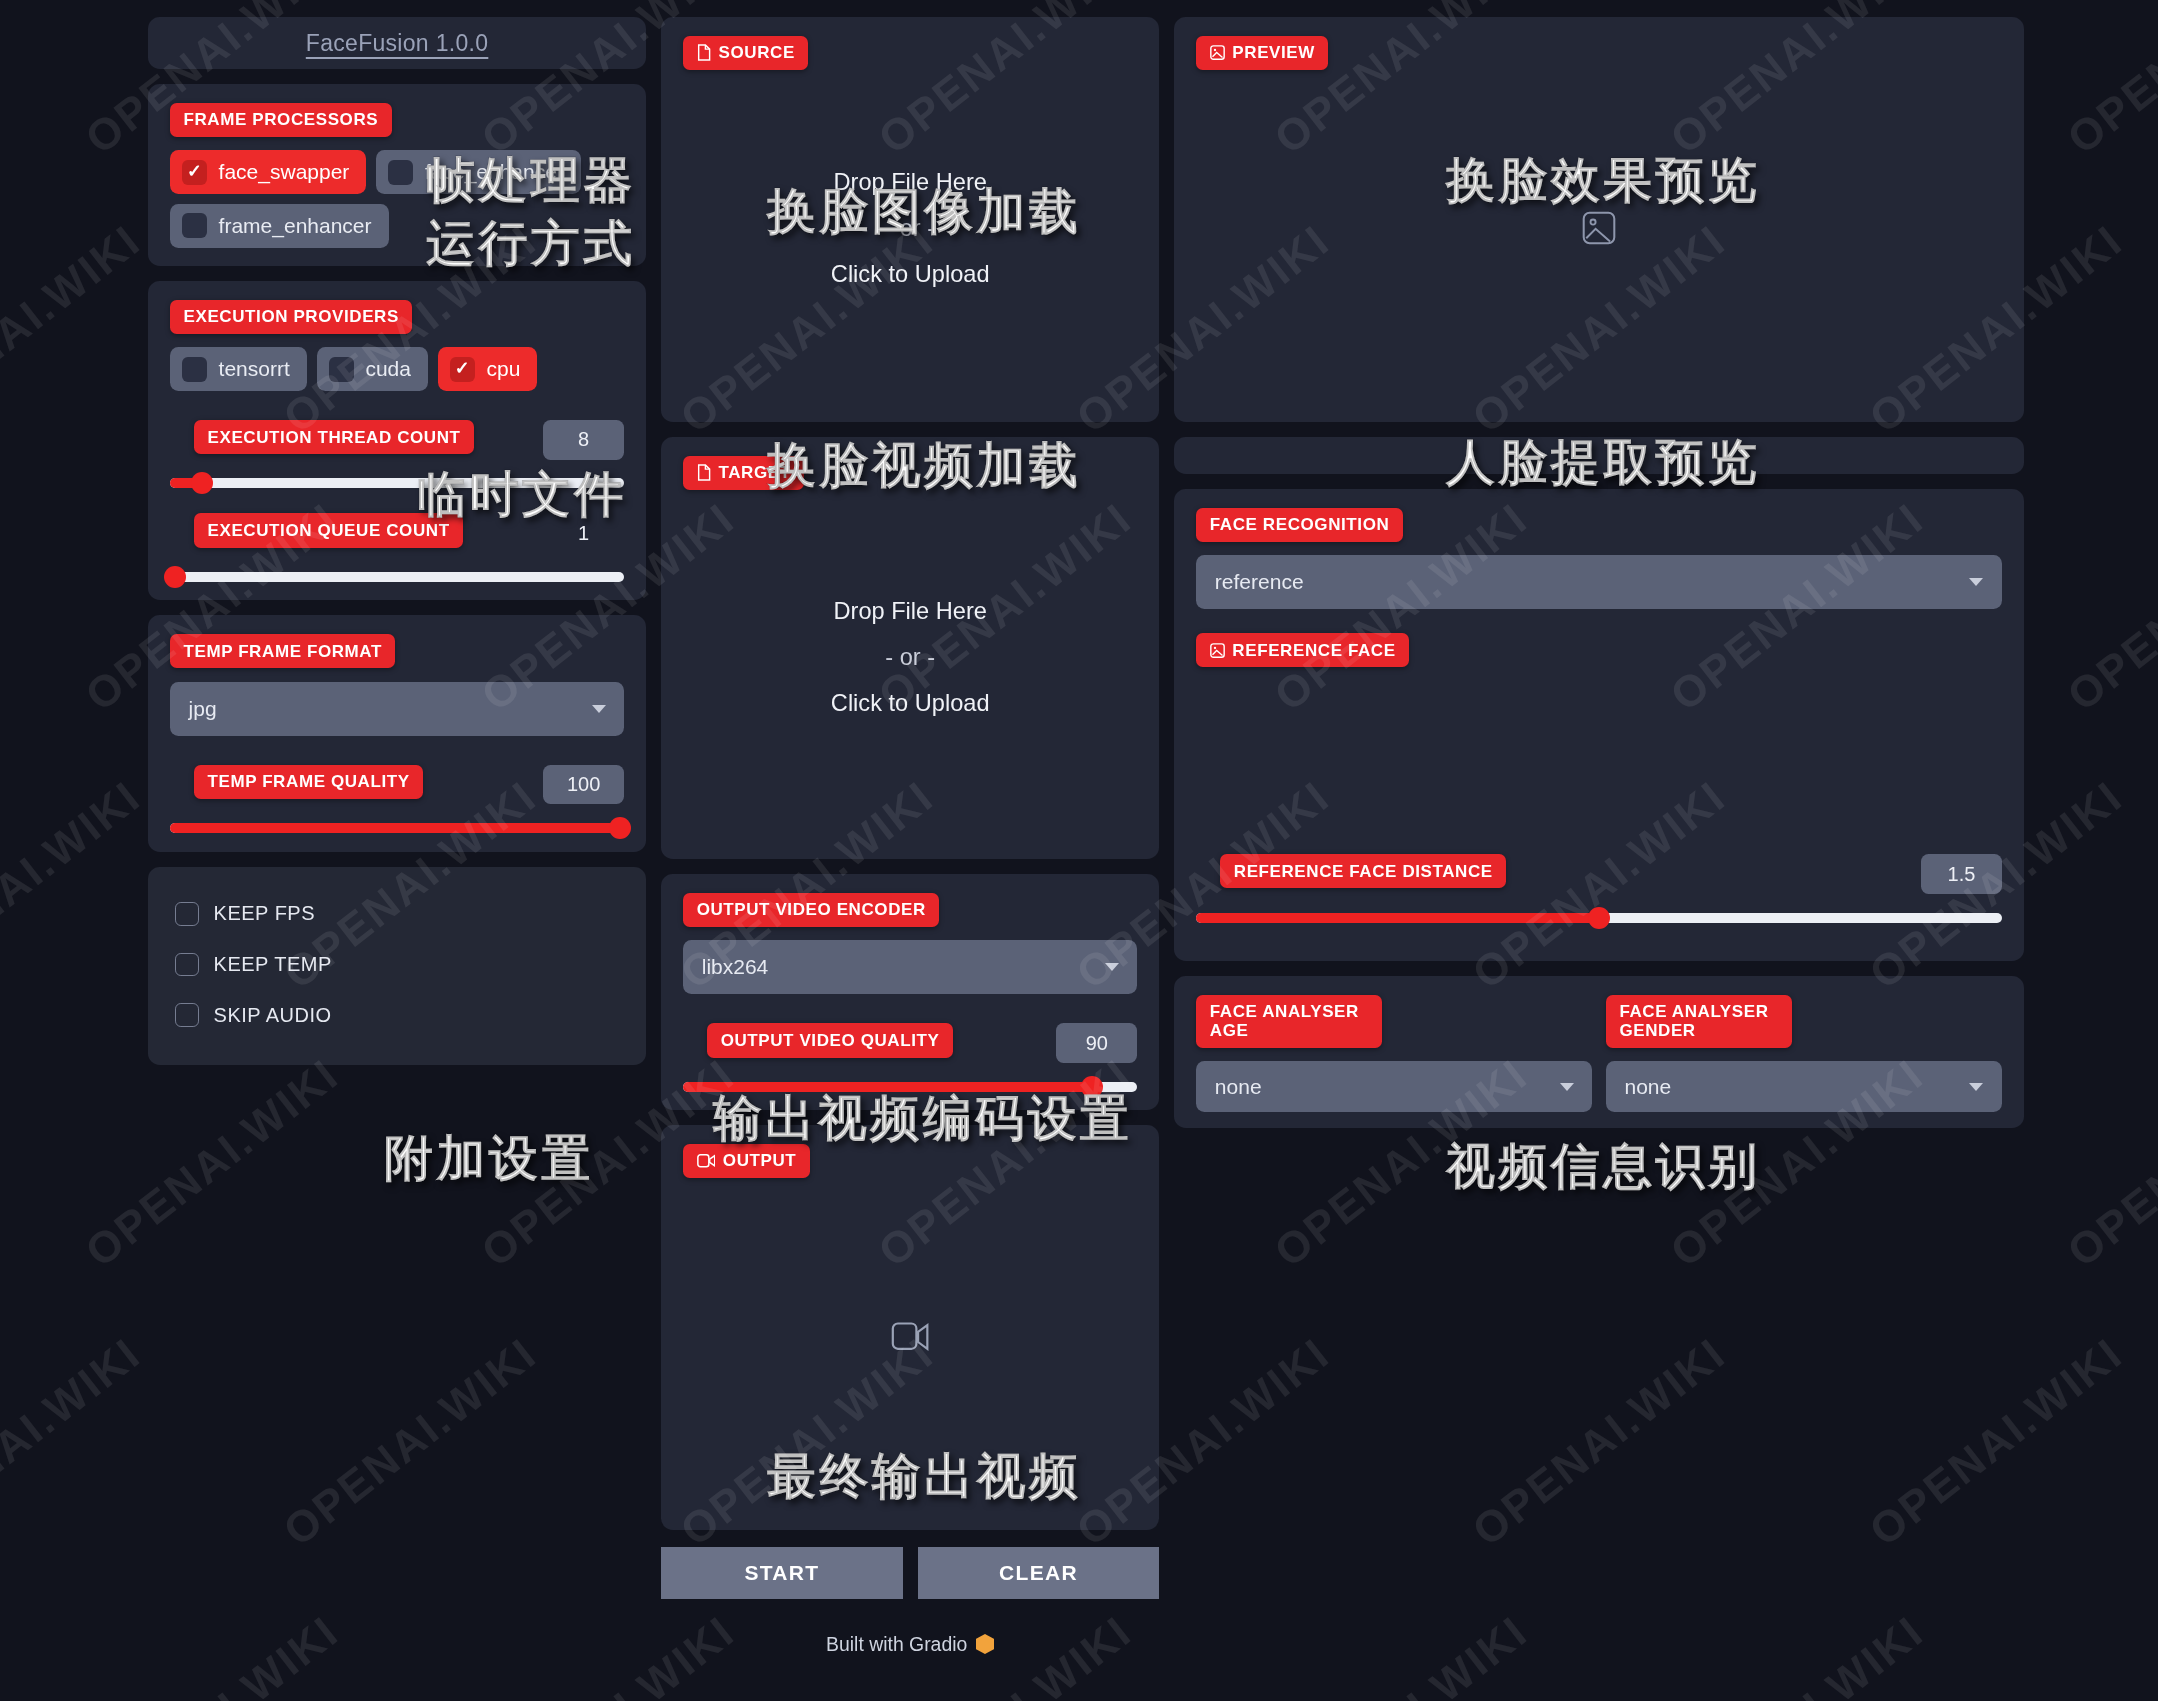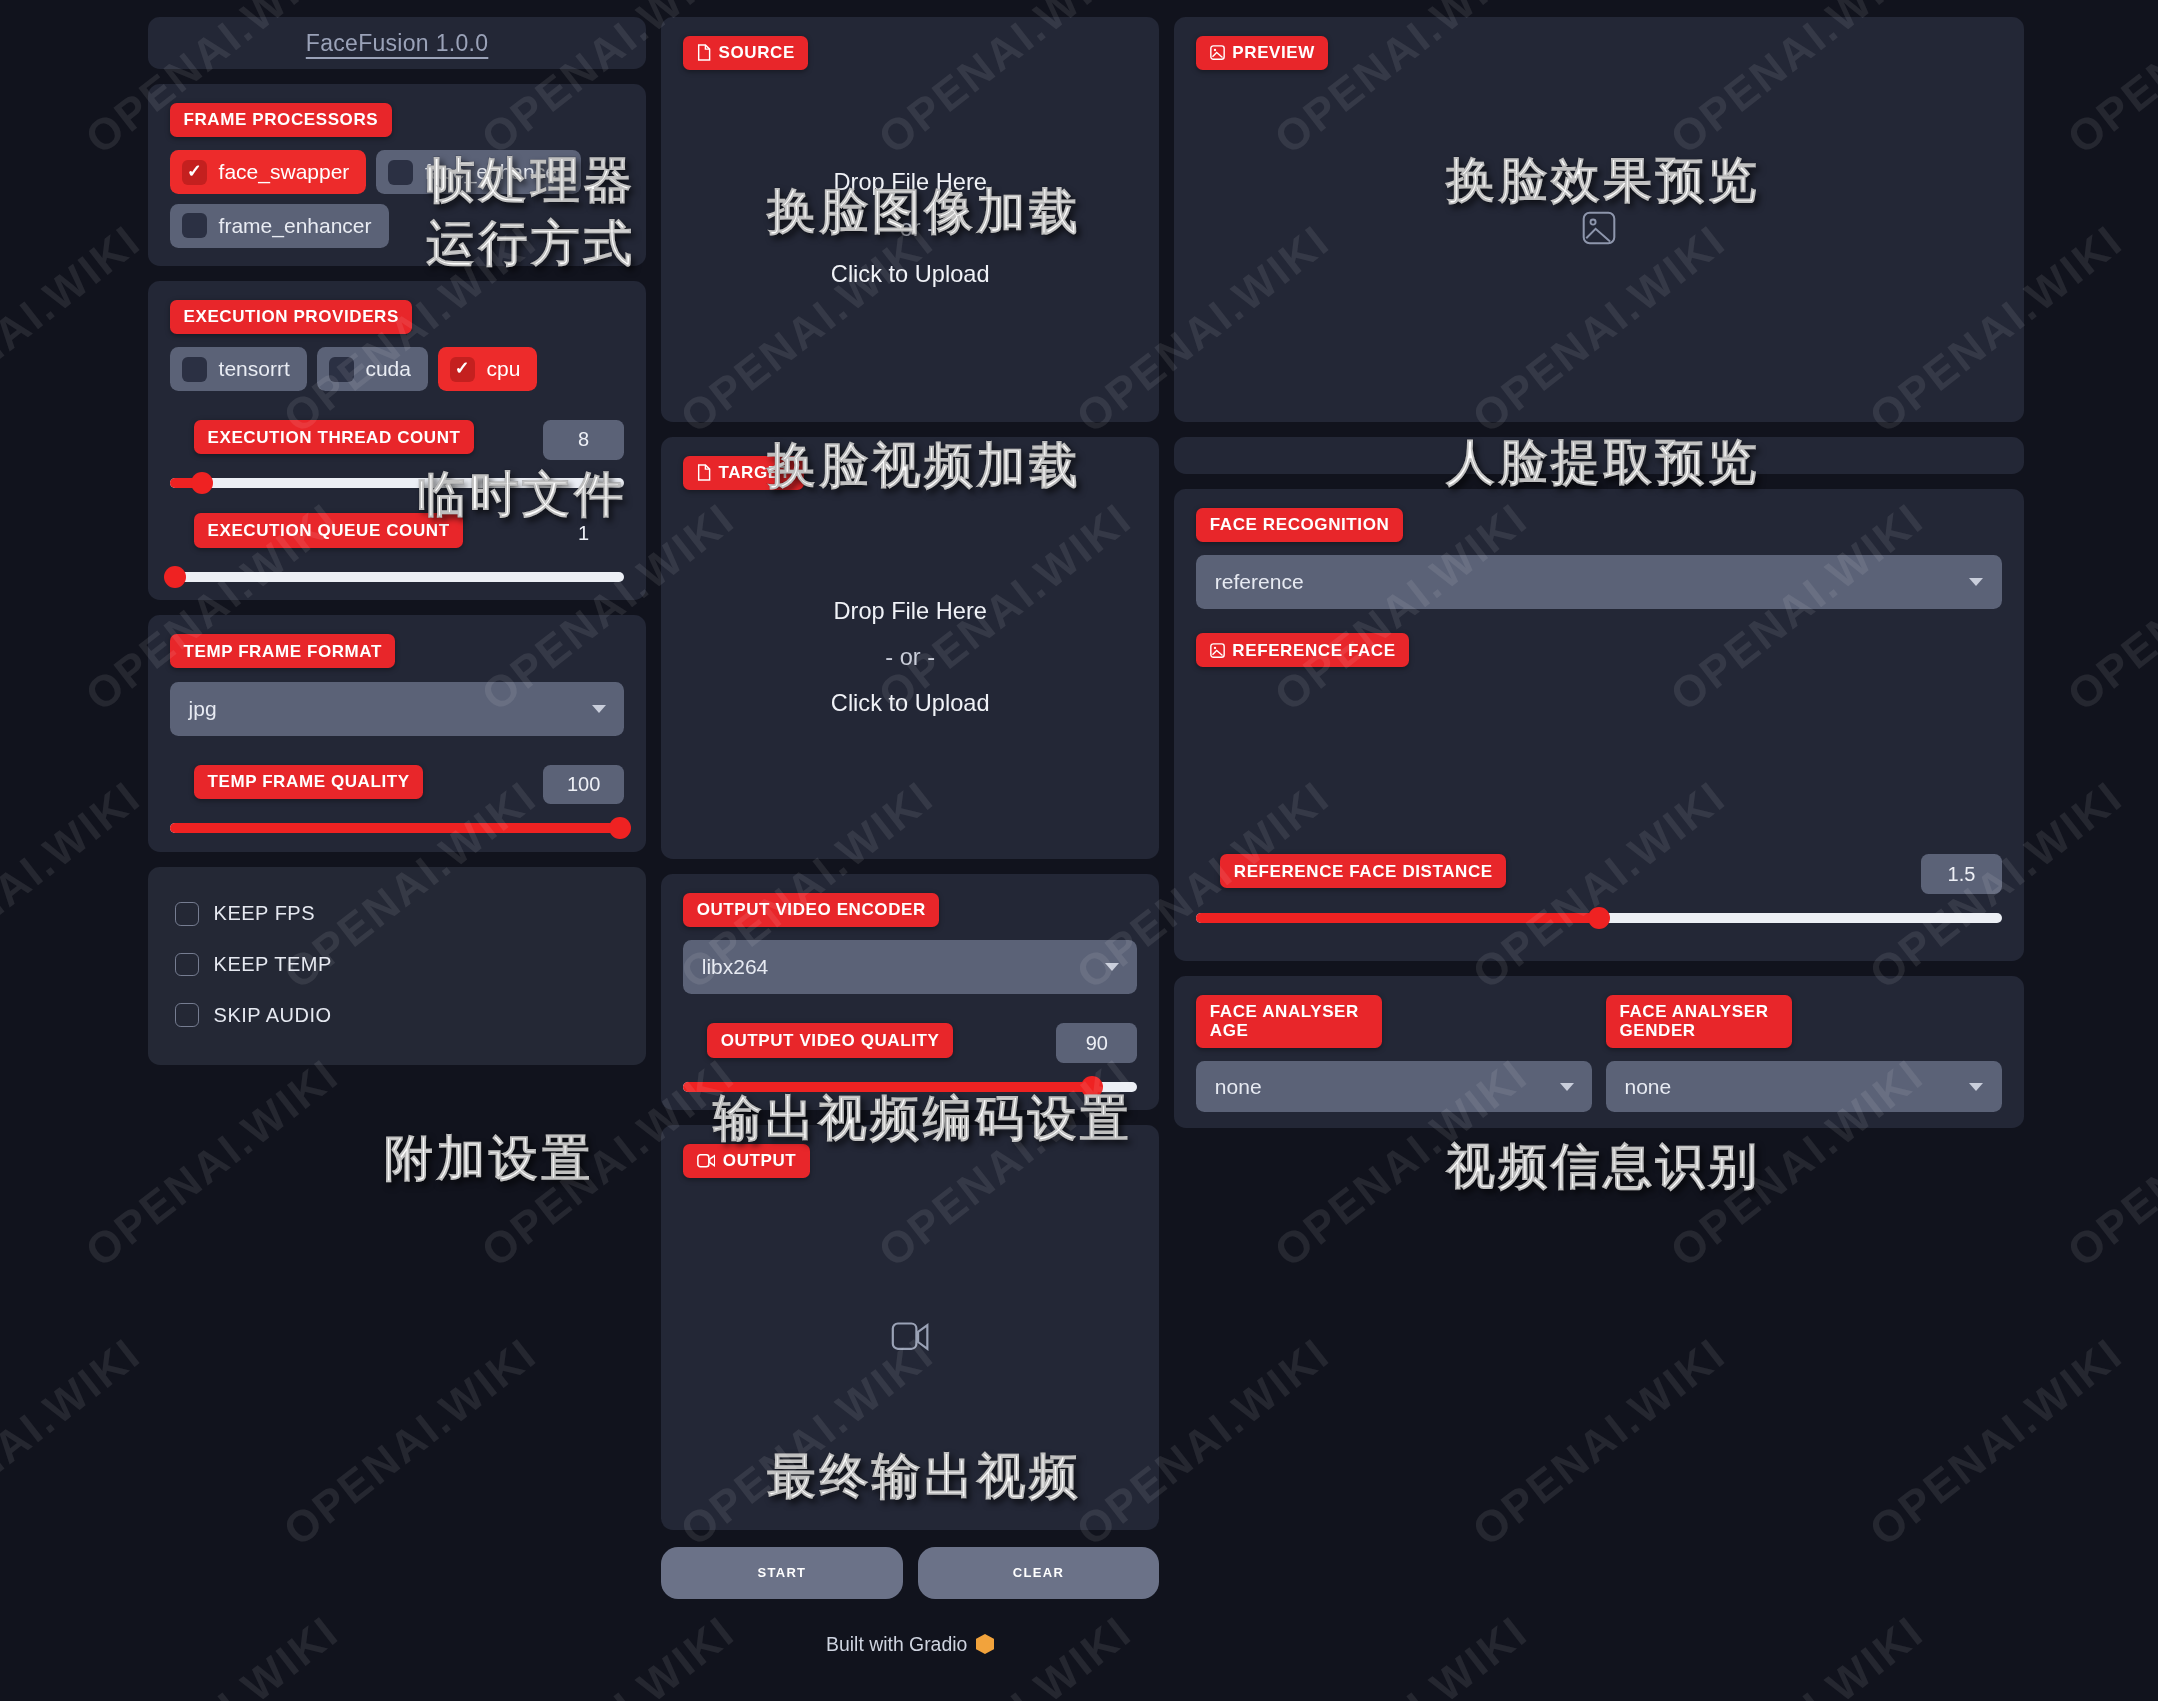--- a/index.html
+++ b/index.html
@@ -206,25 +206,25 @@
     z-index: 40;
     font-family: "DejaVu Sans", sans-serif;
     -webkit-text-stroke: 0.8px rgba(0,0,0,.25);
   }
 
   
   .actions { display: flex; gap: 15px; margin-top: 1.7px; }
   .btn {
     flex: 1;
     background: #6b7288;
-    border-radius: 17px;
+    border-radius: 0;
     height: 52px;
     display: flex; align-items: center; justify-content: center;
     color: #ffffff;
-    font-size: 13px;
+    font-size: 21px;
     font-weight: 700;
     letter-spacing: 1.3px;
   }
   .footer {
     margin-top: 18.6px;
     display: flex; align-items: center; justify-content: center; gap: 8.4px;
     color: #cfd4e0;
     font-size: 19.4px;
   }
   .gradio-mark {

